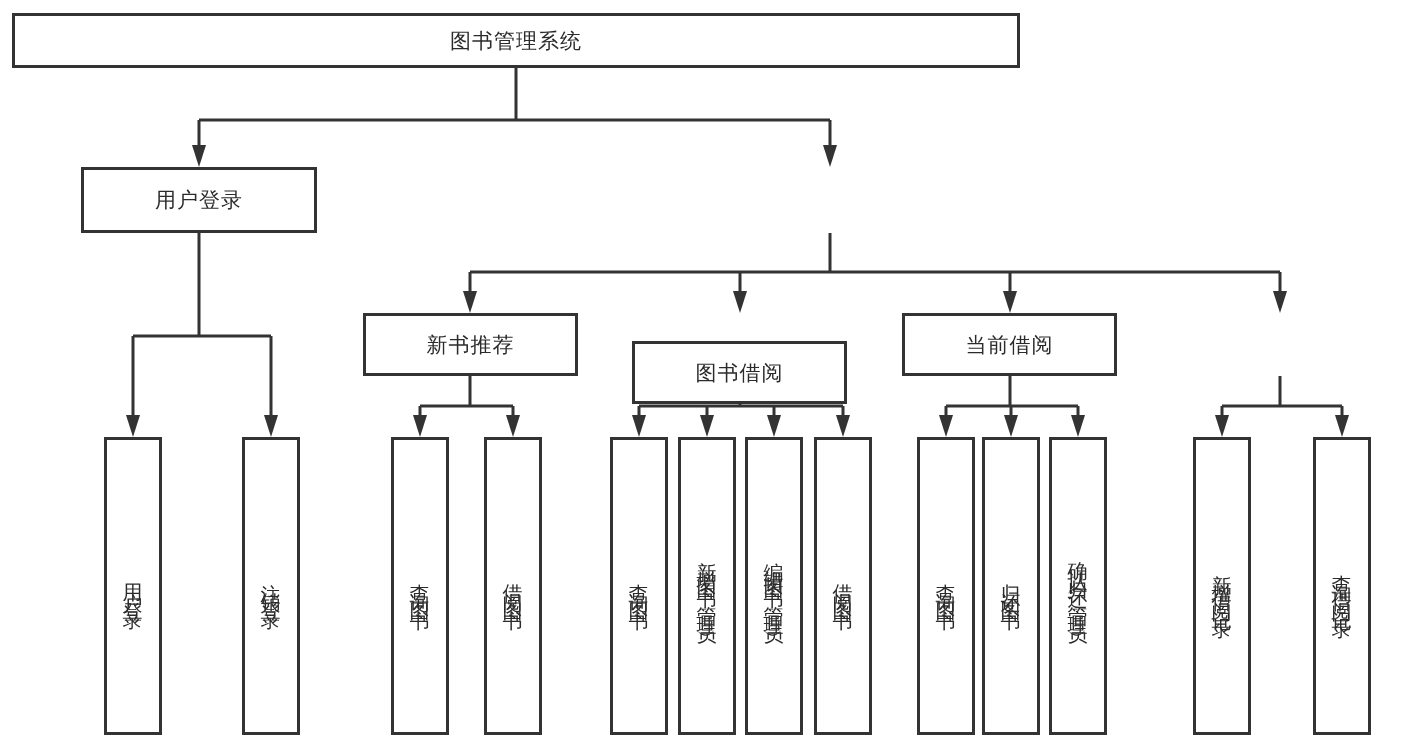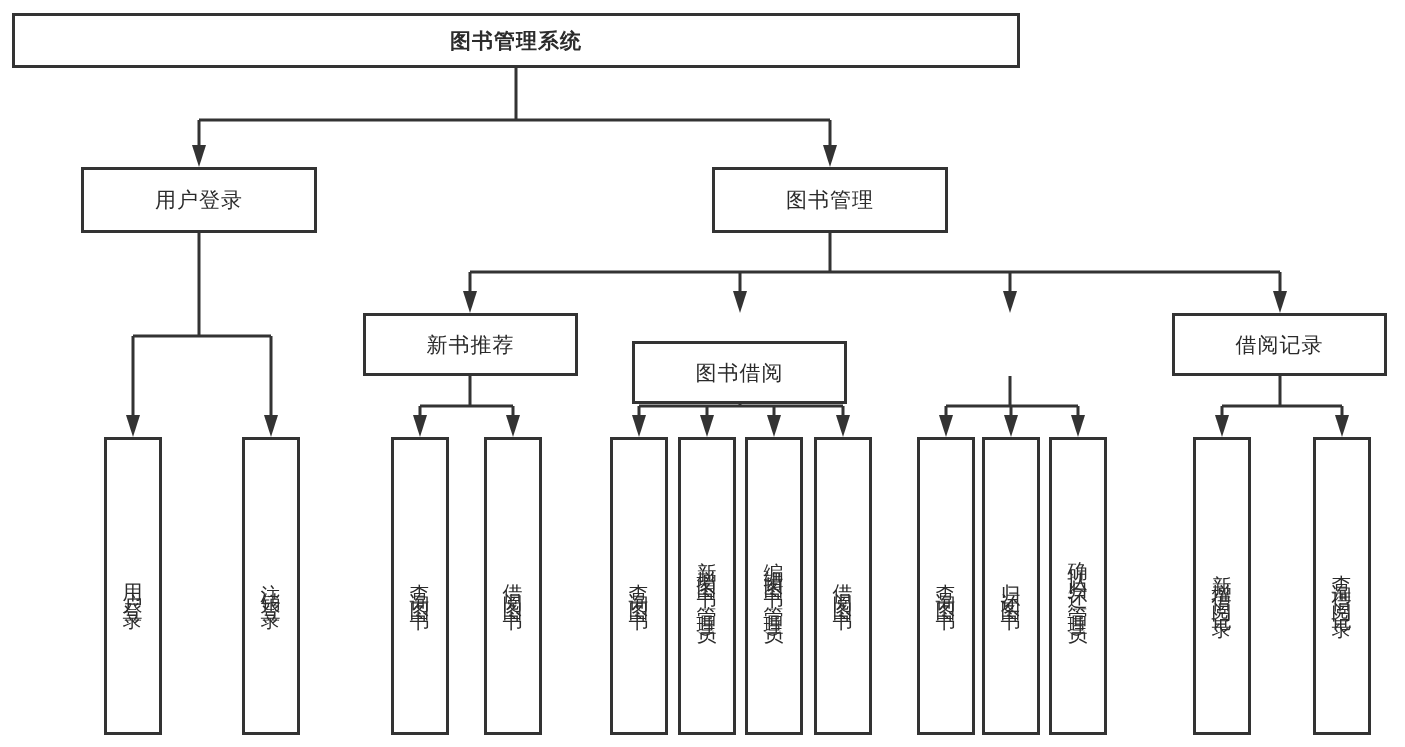--- a/index.html
+++ b/index.html
@@ -41,21 +41,21 @@
     display: flex;
     align-items: center;
     justify-content: center;
     z-index: 2;
   }
   .h-label {
     font-size: 21px;
     letter-spacing: 1px;
     white-space: nowrap;
   }
-  .root-box    { left: 12px;  top: 13px;  width: 1008px; height: 55px; font-weight: bold; }
+  .root-box    { left: 12px;  top: 13px;  width: 1008px; height: 55px; }
   .l2-box      { top: 167px;  height: 66px; width: 236px; }
   .l3-box      { top: 313px;  height: 63px; width: 215px; }
   .leaf-box    { top: 437px;  height: 298px; width: 58px; }
   .v-label {
     writing-mode: vertical-rl;
     font-size: 20px;
     line-height: 1;
     letter-spacing: 9px;
     white-space: nowrap;
   }
@@ -118,32 +118,29 @@
     </g>
   </svg>
 
   <div class="box root-box">
     <span class="h-label">图书管理系统</span>
   </div>
 
   <div class="box l2-box" style="left:81px;">
     <span class="h-label">用户登录</span>
   </div>
-  <div class="box l2-box" style="left:712px;">
-    <span class="h-label">图书管理</span>
-  </div>
 
   <div class="box l3-box" style="left:363px;">
     <span class="h-label">新书推荐</span>
   </div>
   <div class="box l3-box" style="left:632px;margin-top:28px;">
     <span class="h-label">图书借阅</span>
   </div>
-  <div class="box l3-box" style="left:1172px;">
-    <span class="h-label">借阅记录</span>
+  <div class="box l3-box" style="left:902px;">
+    <span class="h-label">当前借阅</span>
   </div>
 
   <div class="box leaf-box" style="left:104px;">
     <span class="v-label">用户登录</span>
   </div>
   <div class="box leaf-box" style="left:242px;">
     <span class="v-label">注销登录</span>
   </div>
 
   <div class="box leaf-box" style="left:391px;">

